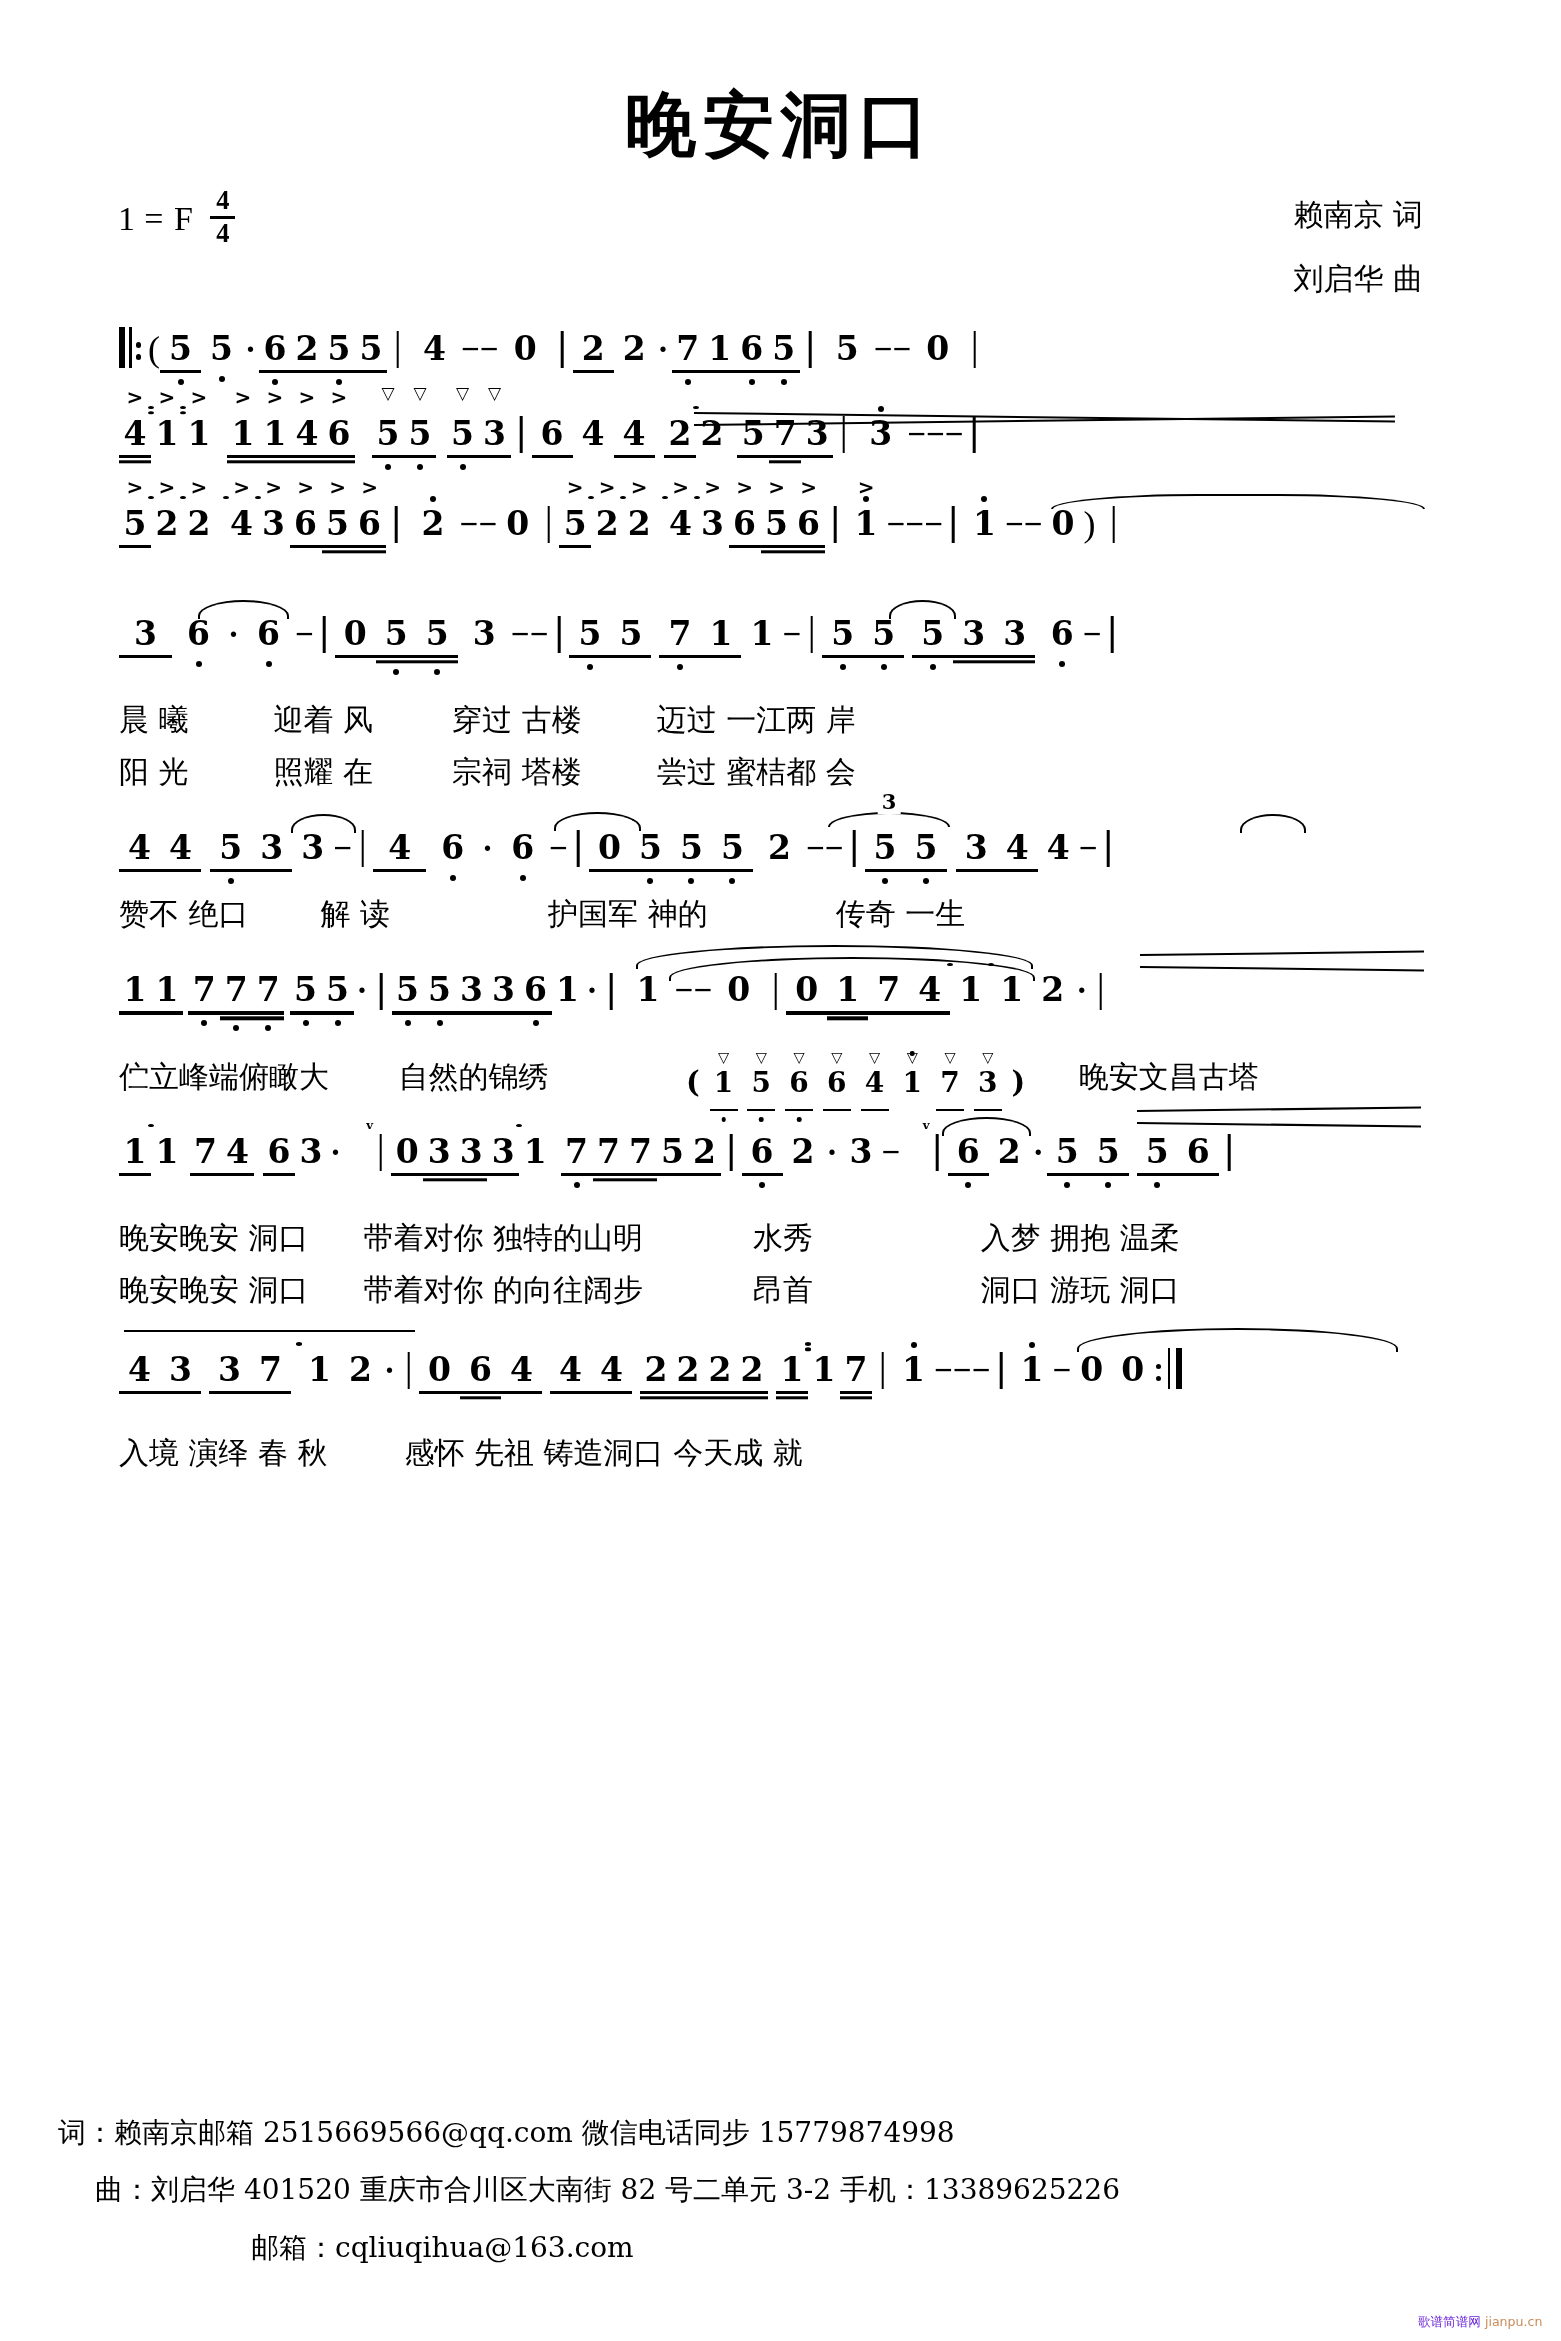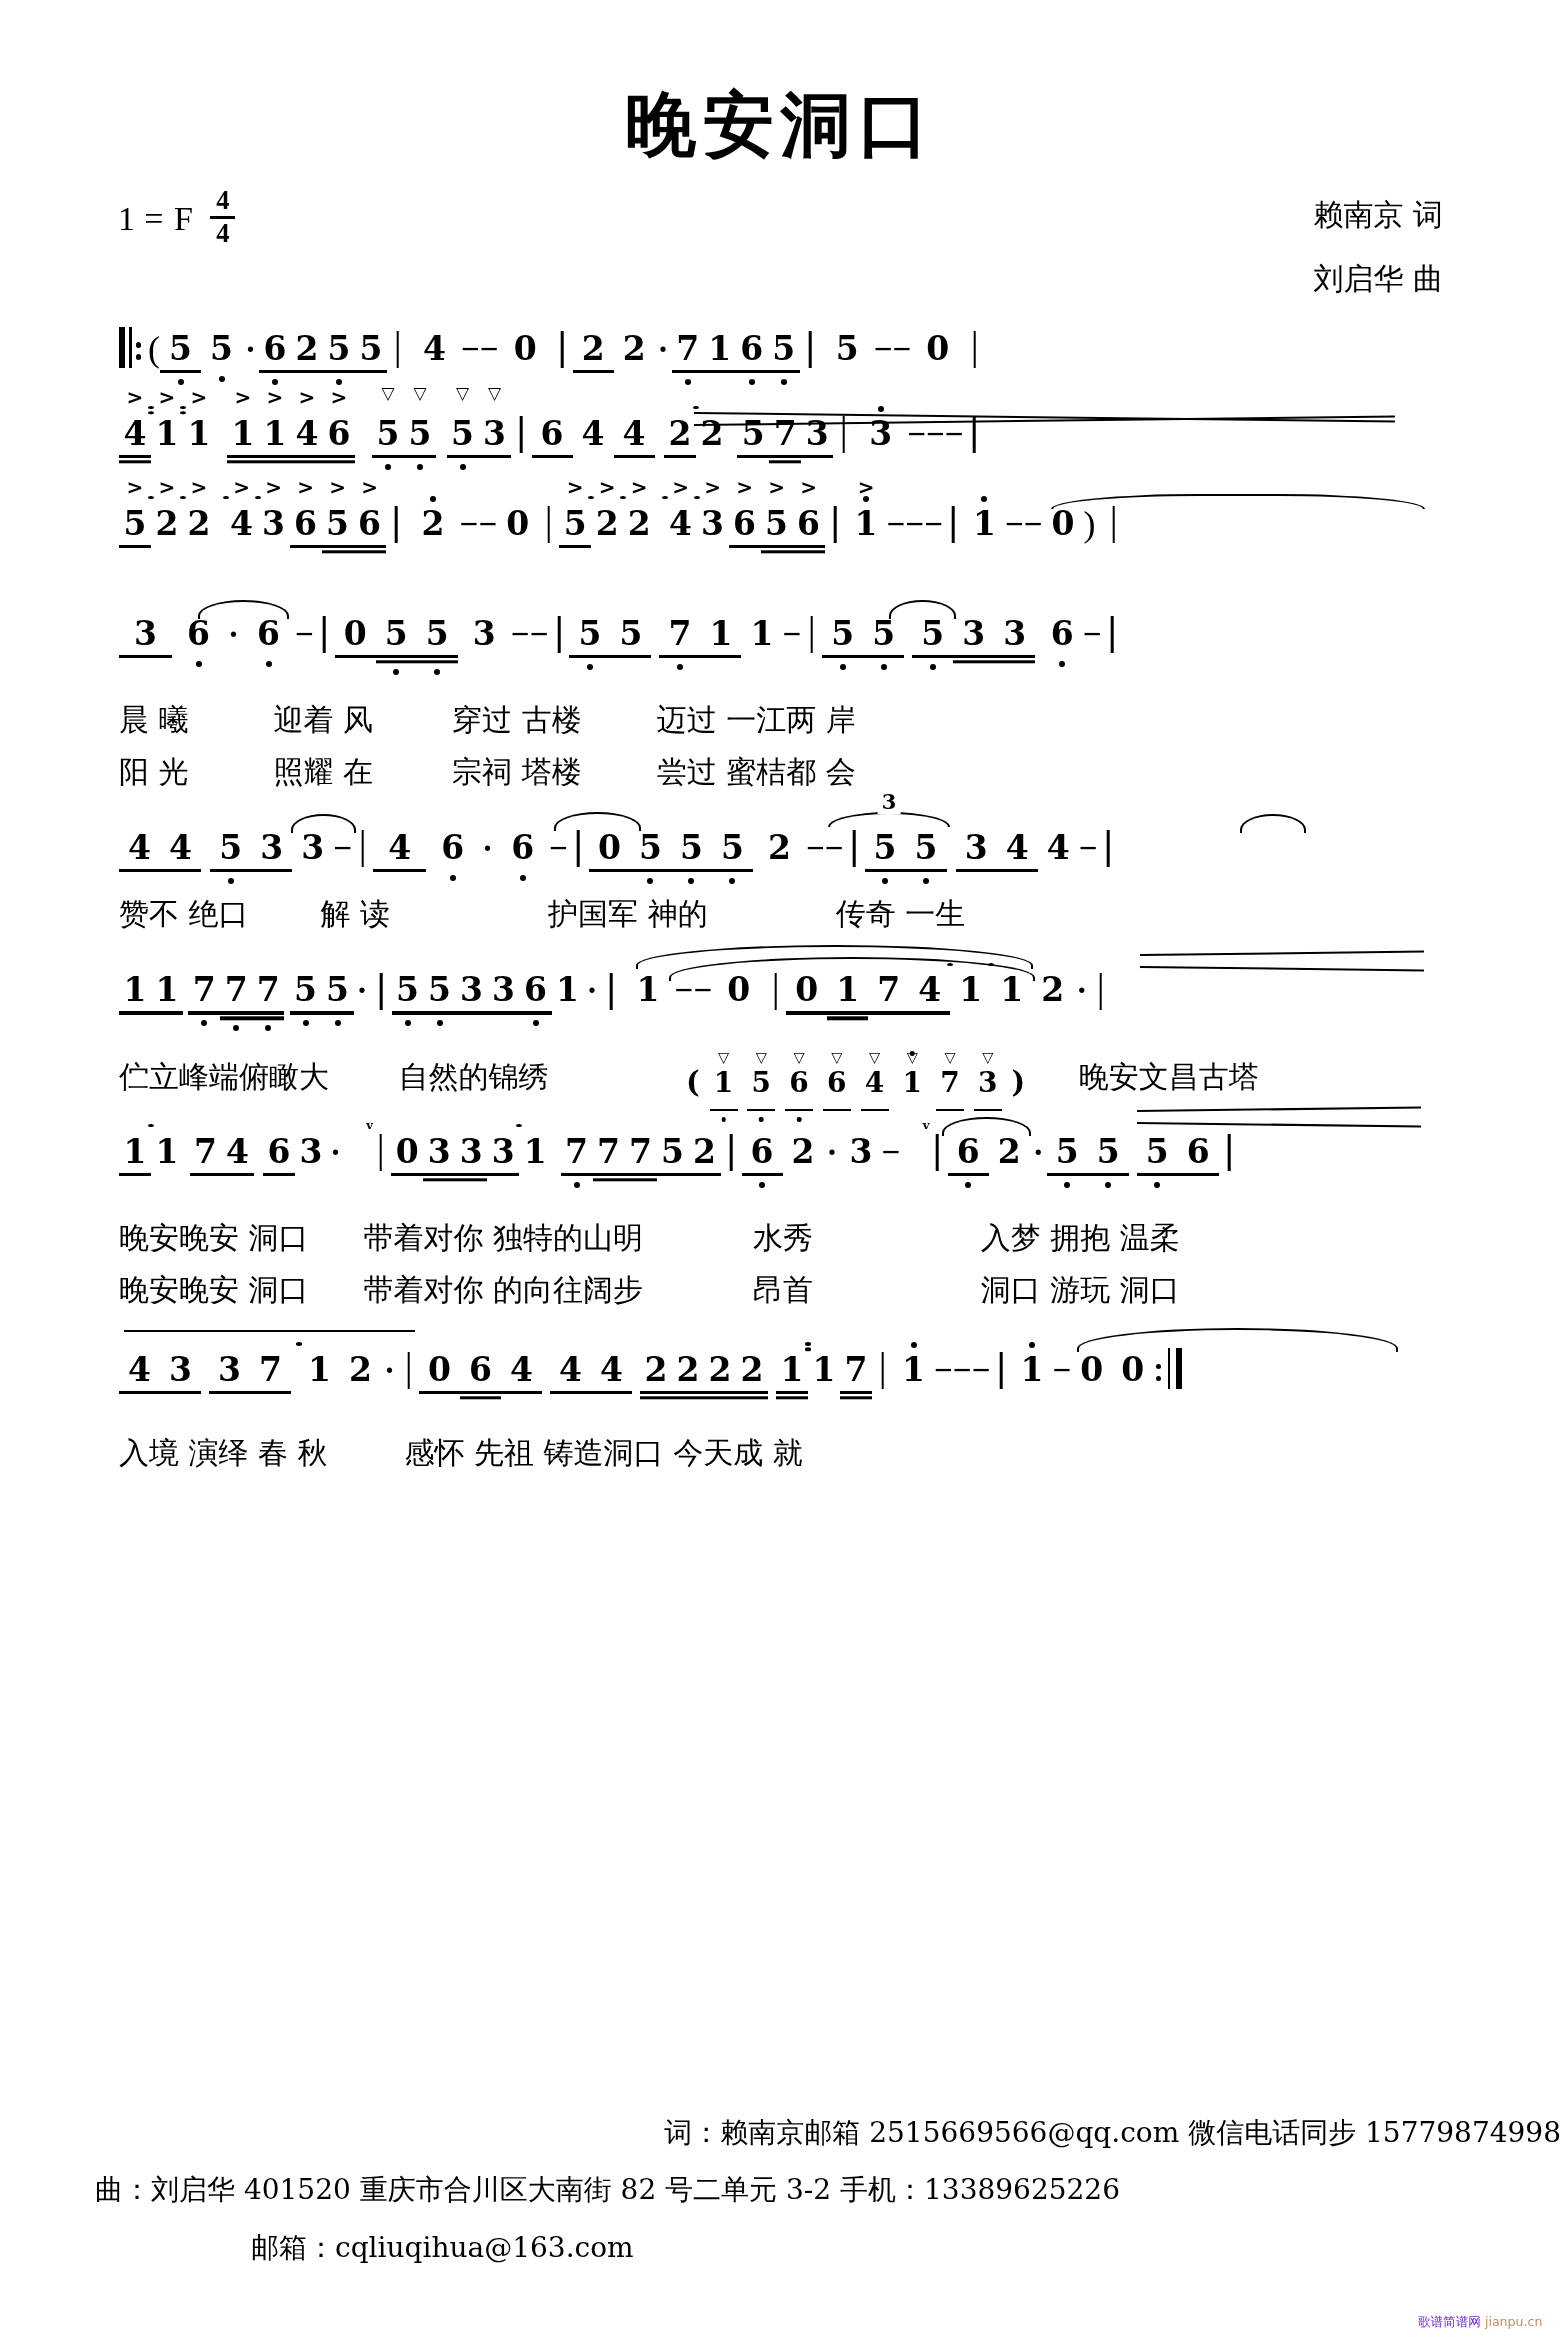--- a/index.html
+++ b/index.html
@@ -31,21 +31,21 @@
   }
   .keysig .eq { letter-spacing:1.3px; }
   .timesig {
     display:inline-block; text-align:center;
     font-size:26.4px; line-height:0.98; font-weight:700;
     margin-left:8px; position:relative; top:-1.3px;
   }
   .timesig .num { display:block; }
   .timesig .bar { display:block; width:25px; height:2.6px; background:#000; margin:2px auto; }
   .credits {
-    position:absolute; right:118px; top:-2.6px;
+    position:absolute; right:138px; top:-2.6px;
     text-align:left; font-size:30px; line-height:2.15;
     font-family:"DejaVu Serif", serif;
   }
 
   
   .staff { position:relative; margin:0 0 0 0; }
   .notes {
     position:relative;
     height:58px;
     margin:0 0 0 0;
@@ -203,21 +203,21 @@
     top:-25px; font-size:14.5px; font-family:"DejaVu Sans", sans-serif;
   }
 
   
   .footer {
     position:absolute; left:0; right:0; bottom:66px;
     font-family:"DejaVu Serif", serif;
     font-size:28px;
     line-height:2.05;
   }
-  .footer .f1 { padding-left:119px;text-align:right; }
+  .footer .f1 { padding-left:58px; }
   .footer .f2 { padding-left:95px; }
   .footer .f3 { padding-left:251px; }
 
   .watermark {
     position:absolute; right:18.5px; bottom:10.6px;
     font-size:12.6px; color:#9a9a9a;
     font-family:"DejaVu Sans", sans-serif;
   }
   .watermark .cn { color:#6d28d9; }
   .watermark .en { color:#c98d5a; }

